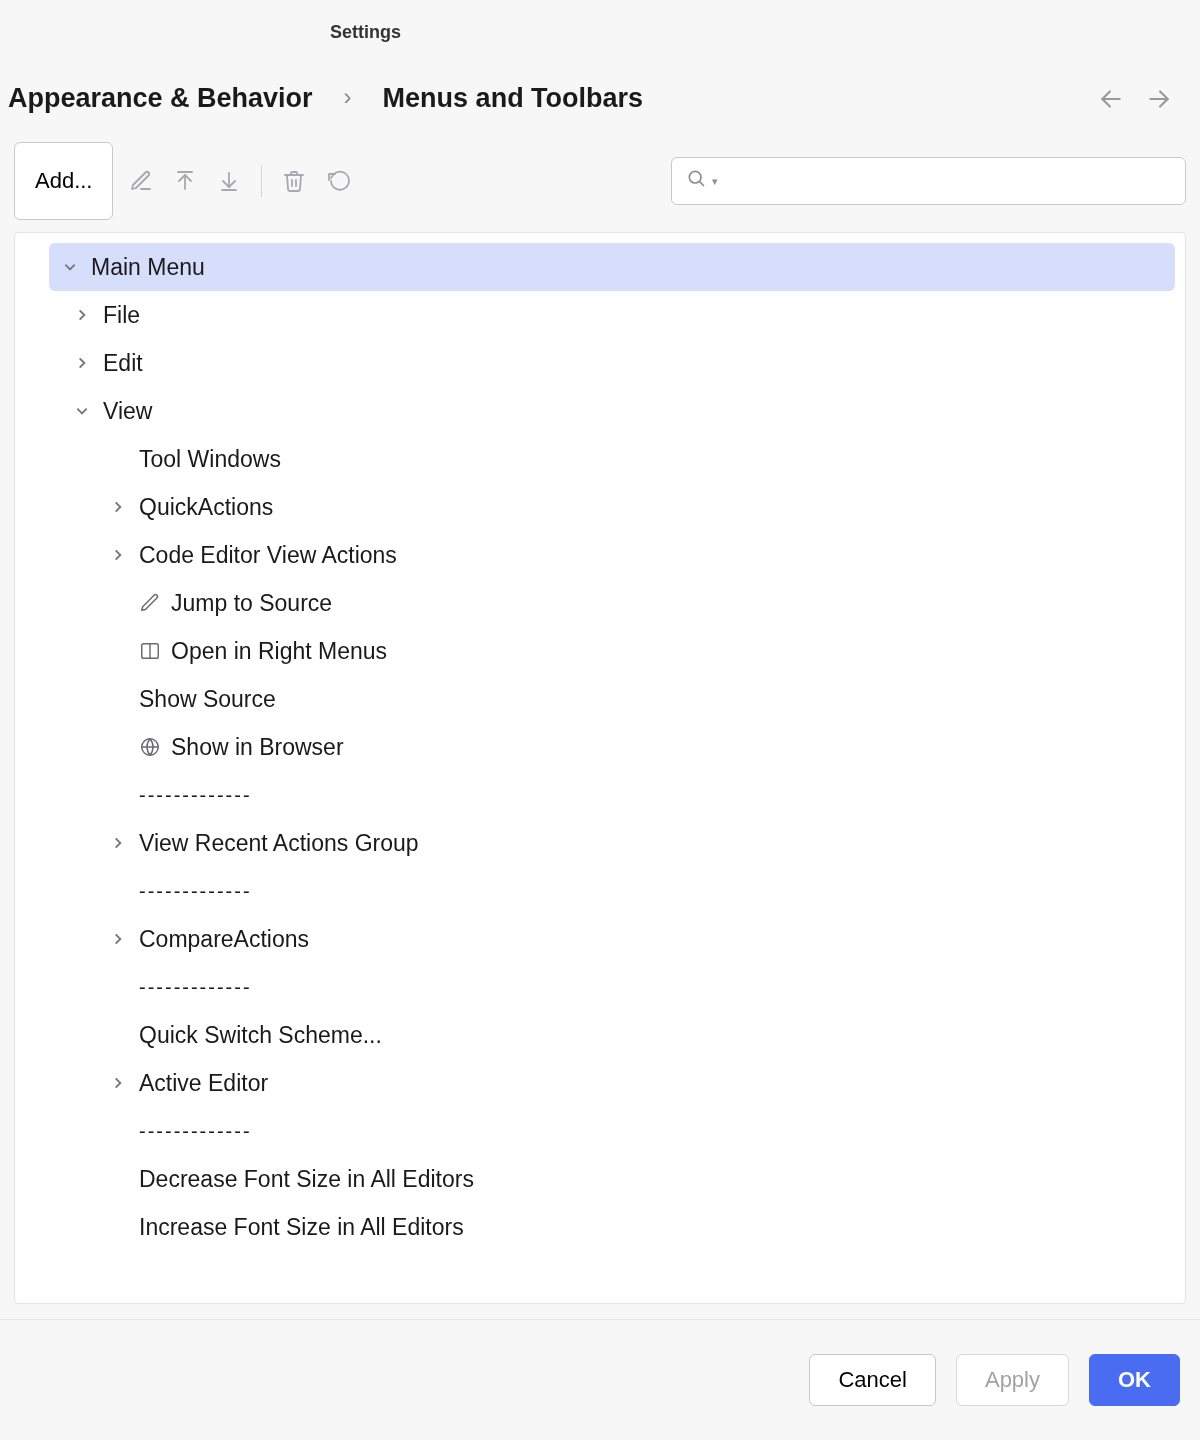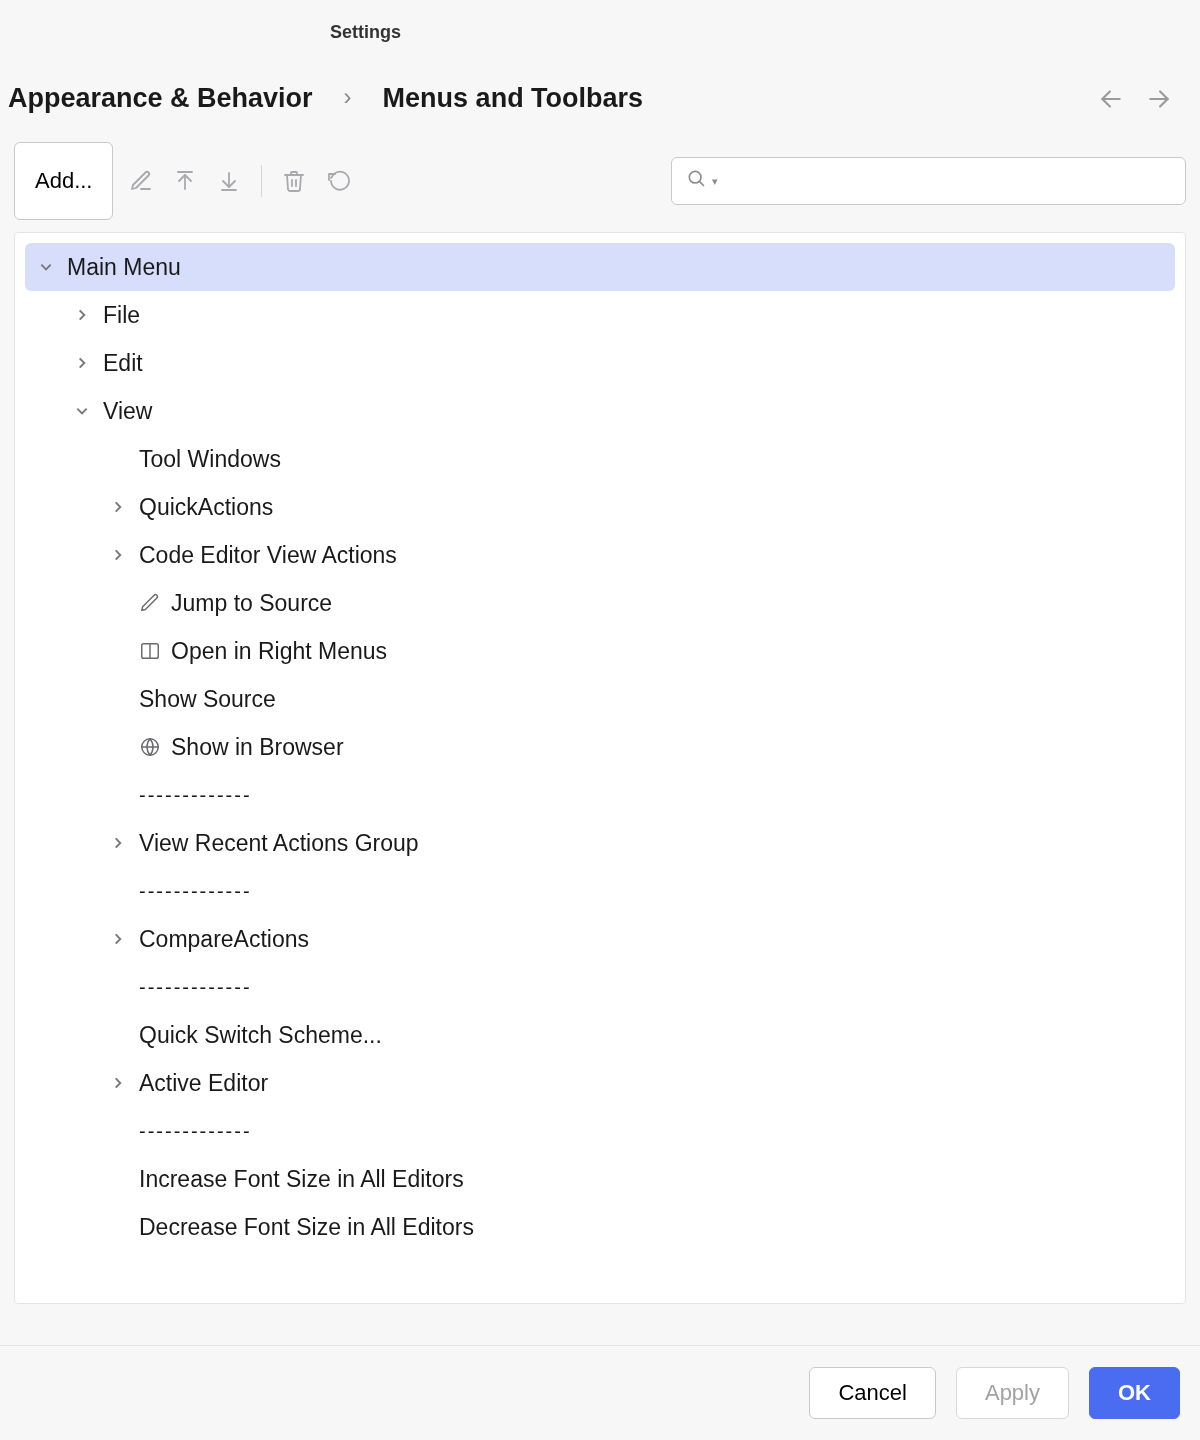--- a/index.html
+++ b/index.html
@@ -129,36 +129,36 @@
     display: inline-flex;
     align-items: center;
     justify-content: center;
     color: #6b6b6f;
     margin-right: 10px;
     flex-shrink: 0;
   }
   .row-icon svg { width: 22px; height: 22px; }
   .spacer-exp { width: 32px; flex-shrink: 0; }
 
-  .indent-0 { padding-left: 10px; }
+  .indent-0 { padding-left: 10px; margin-left: 24px; }
   .indent-1 { padding-left: 46px; }
   .indent-2 { padding-left: 82px; }
 
   .sep-row {
     font-size: 20px;
     color: #1a1a1a;
     letter-spacing: 2px;
   }
 
   .footer {
     position: fixed;
     left: 0; right: 0; bottom: 0;
     background: #f7f7f8;
     border-top: 1px solid #e4e4e6;
-    padding: 21px 20px;
+    padding: 34px 20px;
     display: flex;
     gap: 20px;
     justify-content: flex-end;
     width: 1200px;
   }
   .footer button {
     font-size: 22px;
     padding: 12px 28px;
     border-radius: 6px;
     cursor: pointer;
@@ -410,26 +410,26 @@
     <span>Active Editor</span>
   </div>
 
   <div class="tree-row indent-2 sep-row">
     <span class="spacer-exp"></span>
     <span>-------------</span>
   </div>
 
   <div class="tree-row indent-2">
     <span class="spacer-exp"></span>
+    <span>Decrease Font Size in All Editors</span>
+  </div>
+
+  <div class="tree-row indent-2">
+    <span class="spacer-exp"></span>
     <span>Increase Font Size in All Editors</span>
-  </div>
-
-  <div class="tree-row indent-2">
-    <span class="spacer-exp"></span>
-    <span>Decrease Font Size in All Editors</span>
   </div>
 
 </div>
 
 <div class="footer">
   <button class="btn-cancel">Cancel</button>
   <button class="btn-apply">Apply</button>
   <button class="btn-ok">OK</button>
 </div>
 

